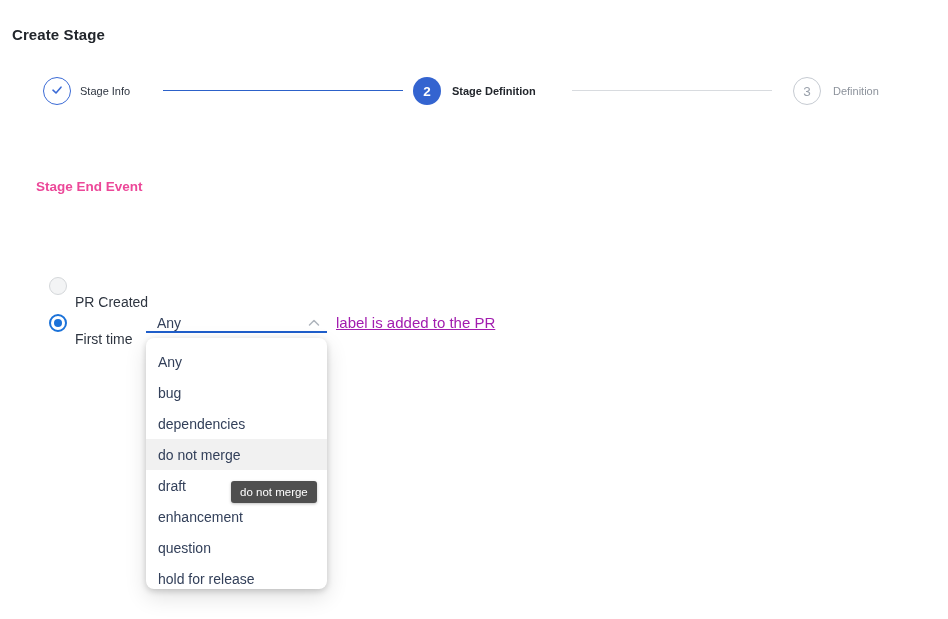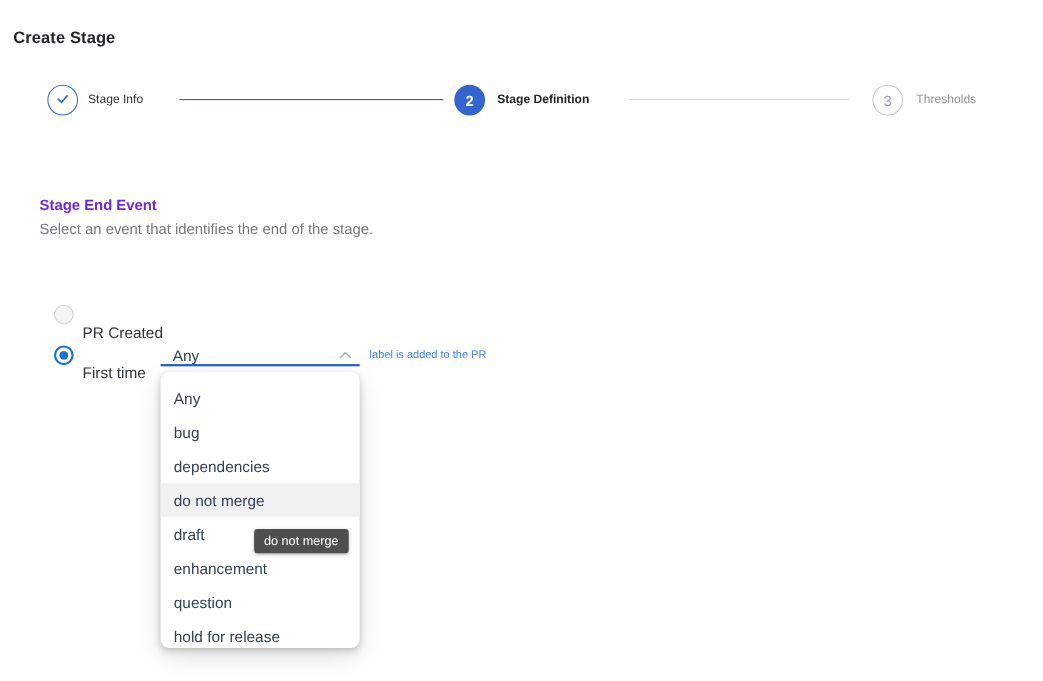--- a/index.html
+++ b/index.html
@@ -50,21 +50,21 @@
   .connector { position: absolute; top: 90px; height: 1px; }
   .connector.c1 { left: 163px; width: 240px; background: #2c61c9; }
   .connector.c2 { left: 572px; width: 200px; background: #d8dbdf; }
 
   
   .section-heading {
     position: absolute;
     left: 36px; top: 179px;
     font-size: 13.5px;
     font-weight: 700;
-    color: #6d28d9;
+    color: #ec4899;
   }
   .section-desc {
     position: absolute;
     left: 36px; top: 201px;
     font-size: 13.5px;
     color: #72787f;
   }
 
   
   .radio-outer {
@@ -112,23 +112,24 @@
   }
   .select-underline {
     position: absolute;
     left: 146px; top: 331px;
     width: 181px; height: 2px;
     background: #1f5ecb;
   }
   .suffix-text {
     position: absolute;
     left: 336px; top: 314px;
-    font-size: 10px;
+    font-size: 15px;
     line-height: 18px;
-    color: #3b82f6;
+    color: #a21caf;
+    text-decoration: underline;
   }
 
   
   .dropdown-panel {
     position: absolute;
     left: 146px; top: 338px;
     width: 181px; height: 251px;
     background: #ffffff;
     border-radius: 8px;
     box-shadow: 0 2px 6px rgba(0,0,0,0.18), 0 8px 22px rgba(0,0,0,0.12);
@@ -179,24 +180,23 @@
 
   <div class="step-circle active">
     <span>2</span>
   </div>
   <div class="step-label lbl-2">Stage Definition</div>
   <div class="connector c2"></div>
 
   <div class="step-circle upcoming">
     <span>3</span>
   </div>
-  <div class="step-label lbl-3">Thresholds</div>
+  <div class="step-label lbl-3">Definition</div>
 
   <div class="section-heading">Stage End Event</div>
-  <div class="section-desc">Select an event that identifies the end of the stage.</div>
 
   <div class="radio-outer radio-unselected"></div>
   <div class="radio-label r1">PR Created</div>
 
   <div class="radio-outer radio-selected">
     <div class="radio-dot"></div>
   </div>
   <div class="radio-label r2">First time</div>
 
   <div class="select-value">Any</div>

